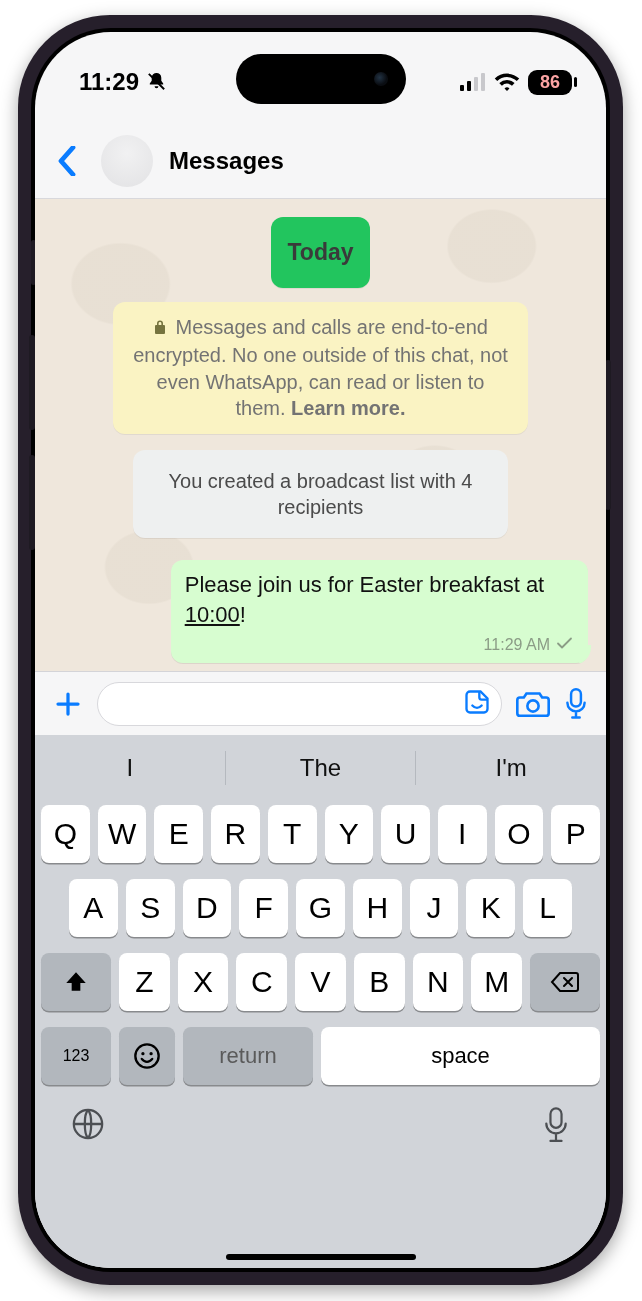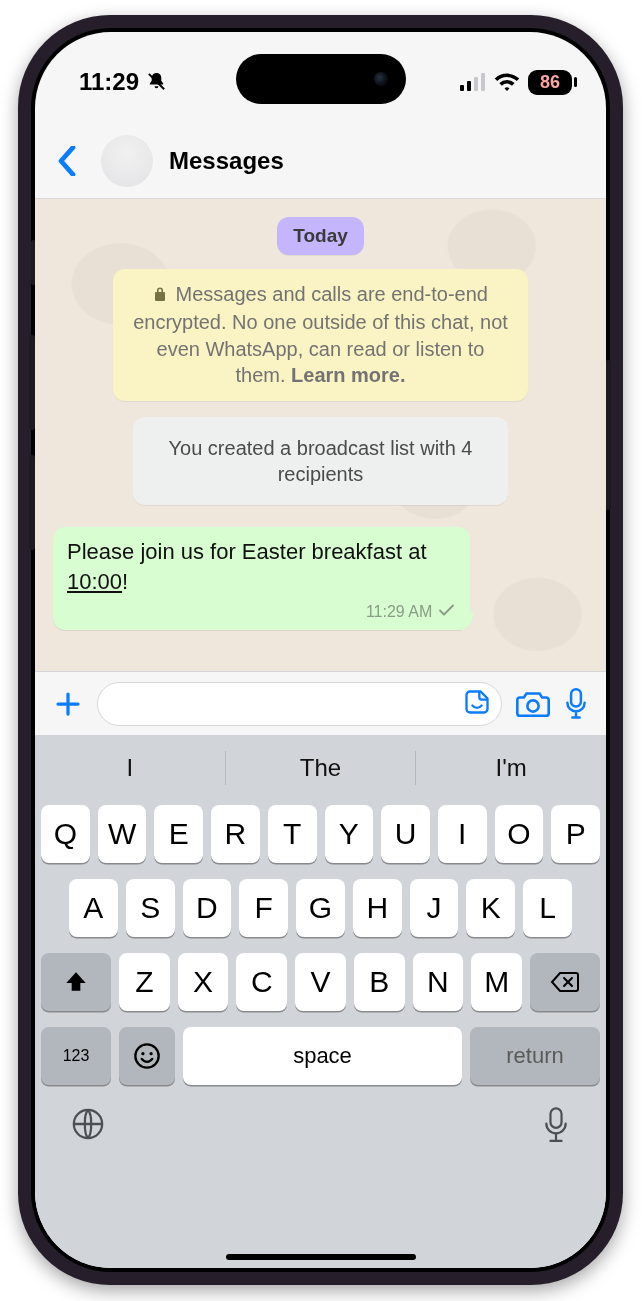--- a/index.html
+++ b/index.html
@@ -133,24 +133,24 @@
       radial-gradient(18% 18% at 70% 60%, rgba(170,160,140,.10) 0 42%, transparent 44%),
       radial-gradient(18% 18% at 20% 78%, rgba(170,160,140,.10) 0 42%, transparent 44%),
       radial-gradient(18% 18% at 88% 88%, rgba(170,160,140,.10) 0 42%, transparent 44%);
     pointer-events:none;
   }
 
   .day-pill{
     position:relative;
     width:max-content;
     margin: 0 auto 14px;
-    background:#c4b5fd;
+    background:#22c55e;
     border-radius:12px;
-    padding:8px 16px;
-    font-size:19px;
+    padding:22px 16px;
+    font-size:23px;
     font-weight:700;
     color:#3a3a3a;
     box-shadow:0 1px 0 rgba(0,0,0,.06);
   }
 
   .encryption-notice{
     position:relative;
     background:#faf3c3;
     margin: 0 60px 16px;
     border-radius:12px;
@@ -172,21 +172,21 @@
     background:#eef0f0;
     border-radius:12px;
     padding:18px 18px;
     font-size:20px;
     line-height:1.3;
     text-align:center;
     color:#4b4b4b;
     box-shadow:0 1px 0 rgba(0,0,0,.06);
   }
 
-  .msg-row{ display:flex; position:relative;}
+  .msg-row{ display:flex; justify-content:flex-end; position:relative;}
   .bubble-out{
     position:relative;
     background:#d7fdd0;
     border-radius:12px;
     padding:10px 14px 8px;
     max-width: 78%;
     font-size:22px;
     line-height:1.35;
     color:#111;
     box-shadow:0 1px 0 rgba(0,0,0,.08);
@@ -476,22 +476,22 @@
         <div class="krow r4">
           <div class="key key-fn key-123">123</div>
           <div class="key key-fn key-emoji">
             <svg width="28" height="28" viewBox="0 0 24 24">
                 <circle cx="12" cy="12" r="10" fill="none" stroke="#000" stroke-width="2"></circle>
                 <circle cx="8.5" cy="10" r="1.4" fill="#000"></circle>
                 <circle cx="15.5" cy="10" r="1.4" fill="#000"></circle>
                 <path d="M7.5 14.5c1.2 1.6 2.8 2.5 4.5 2.5s3.3-.9 4.5-2.5" fill="none" stroke="#000" stroke-width="2" stroke-linecap="round"></path>
               </svg>
           </div>
+          <div class="key key-fn key-return">return</div>
           <div class="key key-space">space</div>
-          <div class="key key-fn key-return">return</div>
         </div>
 
         <div class="kb-bottombar">
           <div>
             <svg width="34" height="34" viewBox="0 0 24 24">
                 <circle cx="12" cy="12" r="10" fill="none" stroke="#4c4f53" stroke-width="1.6"></circle>
                 <path d="M2 12h20M12 2c3 3 3 17 0 20M12 2c-3 3-3 17 0 20" fill="none" stroke="#4c4f53" stroke-width="1.6"></path>
               </svg>
           </div>
           <div>

